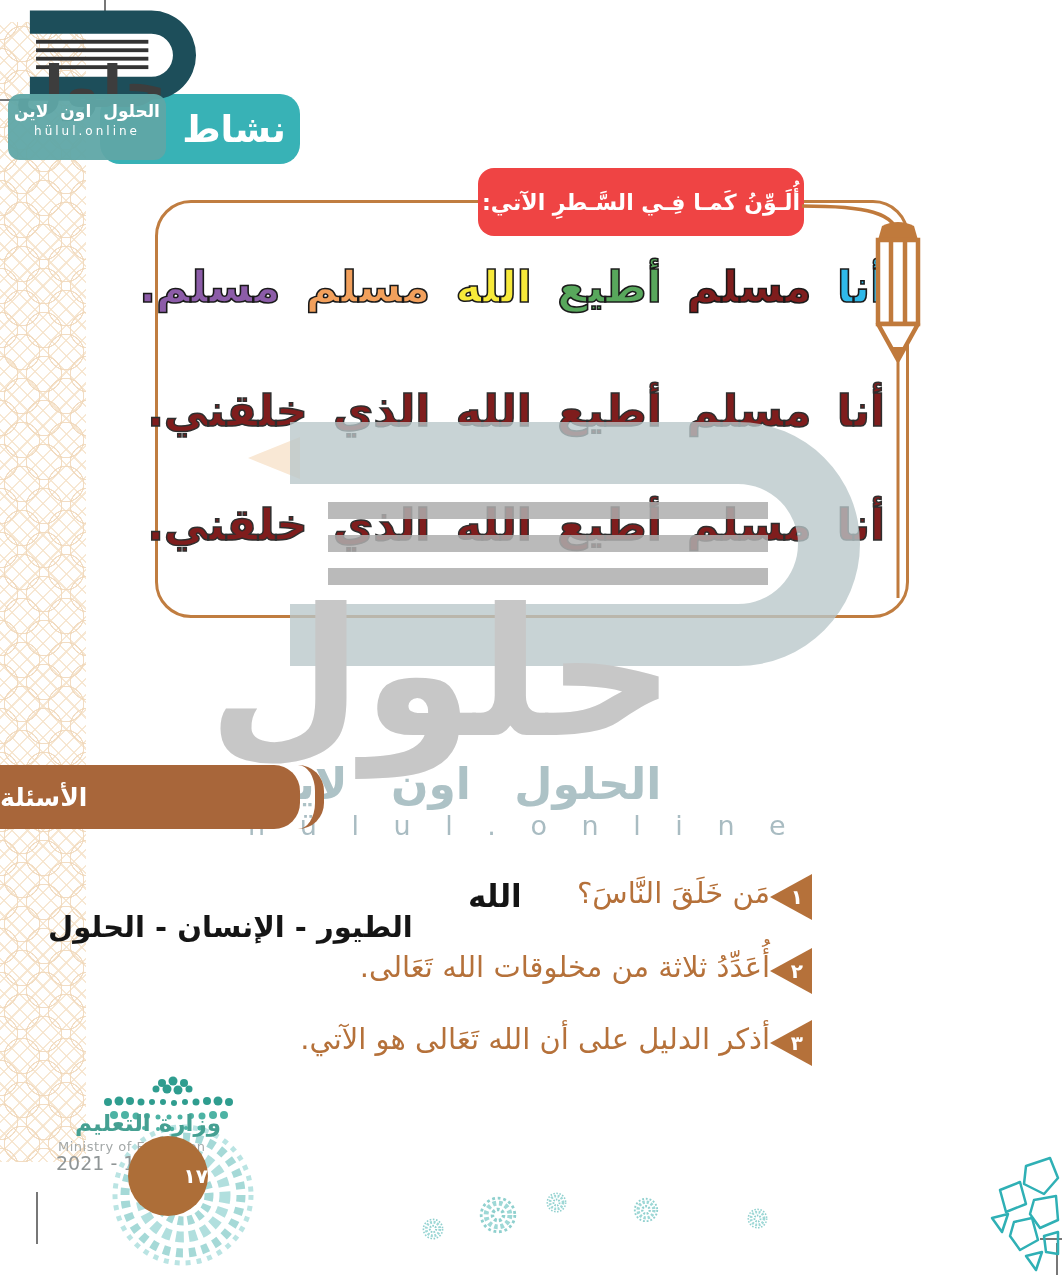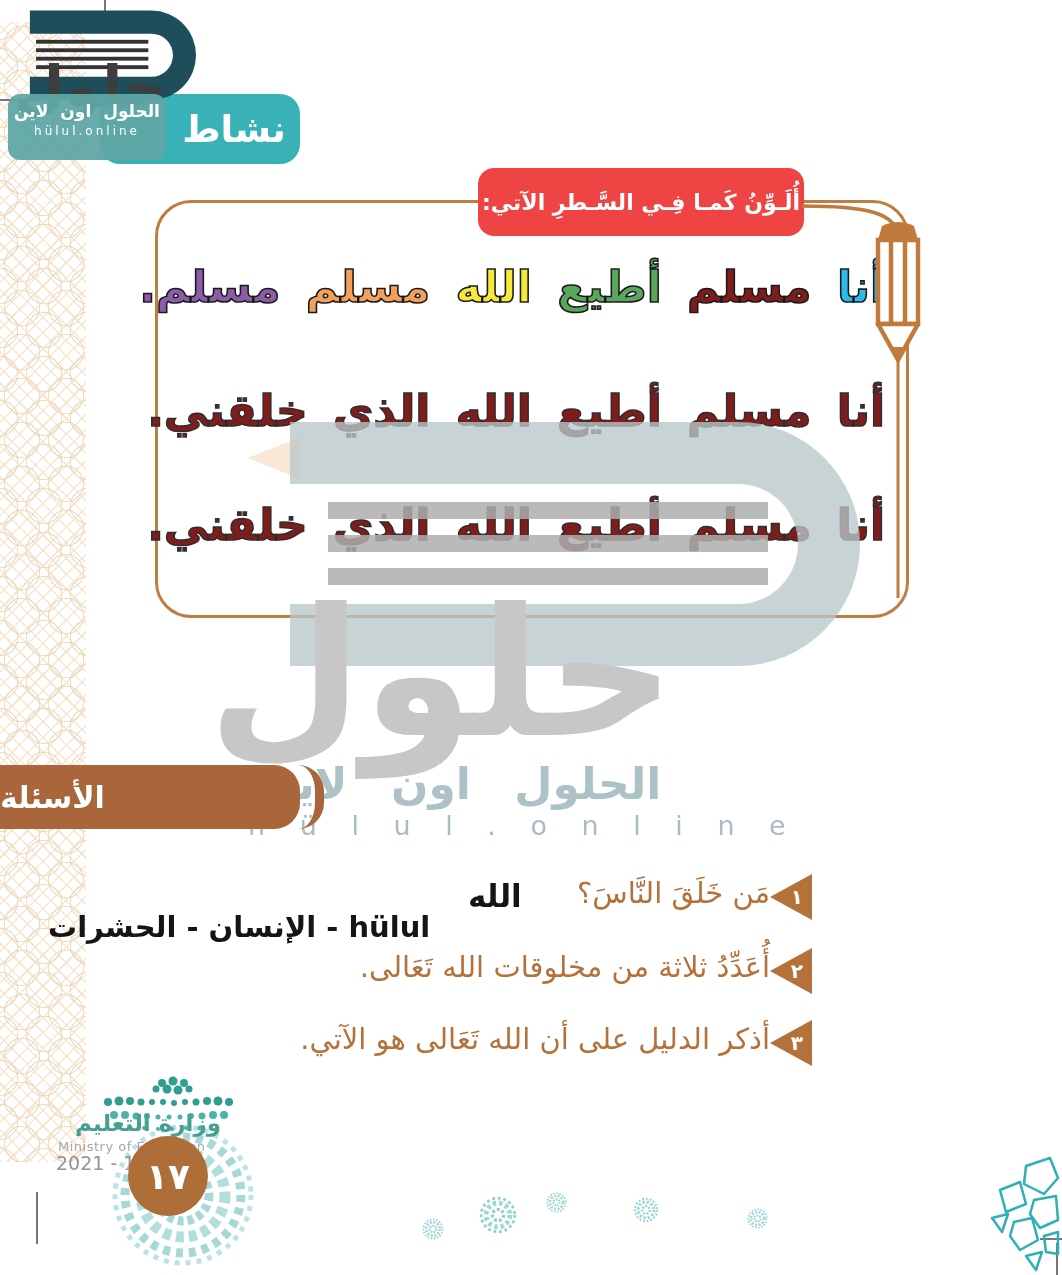--- a/index.html
+++ b/index.html
@@ -58,40 +58,40 @@
   .wm-book{left:278px;top:418px;z-index:5;}
   .wm-word{left:255px;top:585px;width:420px;z-index:5;color:#c7c7c7;font-size:178px;
            font-weight:bold;text-align:center;direction:rtl;line-height:1;}
   .wm-line{left:250px;top:758px;width:420px;z-index:5;color:#adc2c6;font-size:44px;
            font-weight:bold;text-align:center;direction:rtl;word-spacing:28px;white-space:nowrap;}
   .wm-domain{left:248px;top:810px;z-index:5;color:#a9bcc2;font-size:27px;letter-spacing:13px;white-space:nowrap;}
 
   
   .questions-bar{left:0;top:765px;width:300px;height:64px;z-index:6;background:#a8663a;
                  border-radius:0 26px 26px 0;display:flex;align-items:center;justify-content:flex-end;
-                 padding-right:40px;box-sizing:border-box;color:#fff;font-size:30px;font-weight:bold;direction:rtl;}
+                 padding-right:40px;box-sizing:border-box;color:#fff;font-size:25px;font-weight:bold;direction:rtl;}
   .questions-bar-bracket{left:296px;top:765px;width:28px;height:64px;z-index:5;
                  border-right:9px solid #a8663a;border-radius:0 26px 26px 0;box-sizing:border-box;}
 
   
   .q-bullet{position:absolute;left:770px;width:42px;height:46px;z-index:6;background:#b5713a;
             clip-path:polygon(100% 0,100% 100%,0 50%);display:flex;align-items:center;
             justify-content:flex-end;padding-right:9px;box-sizing:border-box;
             color:#fff;font-size:20px;font-weight:bold;}
   .q-text{position:absolute;right:292px;direction:rtl;white-space:nowrap;z-index:6;
           color:#b5713a;font-size:29px;font-weight:normal;line-height:1.5;}
   .q-answer{position:absolute;z-index:6;color:#151515;font-size:29px;font-weight:bold;
             direction:rtl;white-space:nowrap;}
 
   
   .ministry-ar{left:75px;top:1110px;z-index:7;color:#45a092;font-size:23px;font-weight:bold;direction:rtl;}
   .ministry-en{left:58px;top:1139px;z-index:7;color:#a3a8a8;font-size:13px;letter-spacing:.5px;}
   .edition{left:56px;top:1152px;z-index:7;color:#8f9596;font-size:19px;}
   .page-circle{left:128px;top:1136px;width:80px;height:80px;z-index:8;background:#ad6e38;border-radius:50%;
-               display:flex;align-items:center;justify-content:center;color:#fff;font-size:36px;font-weight:bold;}
+               display:flex;align-items:center;justify-content:flex-end;color:#fff;font-size:20px;font-weight:bold;}
   .flower{position:absolute;z-index:2;}
   .dots-logo{left:100px;top:1076px;z-index:7;}
   .corner-ornament{left:986px;top:1156px;z-index:2;}
 </style>
 </head>
 <body>
 
 <div class="page">
 
   <div class="abs side-pattern"></div>
@@ -168,21 +168,21 @@
     <span>الأسئلة</span>
   </div>
   <div class="abs questions-bar-bracket"></div>
 
   <div class="q-bullet" style="top:874px;">
     <span>١</span>
   </div>
   <div class="q-text" style="top:872px;">مَن خَلَقَ النَّاسَ؟</div>
   <div class="q-answer" style="left:468px;top:878px;font-size:31px;">الله</div>
 
-  <div class="q-answer" style="left:48px;top:910px;">hülul - الإنسان - الحشرات</div>
+  <div class="q-answer" style="left:48px;top:910px;">الطيور - الإنسان - الحلول</div>
   <div class="q-bullet" style="top:948px;">
     <span>٢</span>
   </div>
   <div class="q-text" style="top:946px;">أُعَدِّدُ ثلاثة من مخلوقات الله تَعَالى.</div>
 
   <div class="q-bullet" style="top:1020px;">
     <span>٣</span>
   </div>
   <div class="q-text" style="top:1018px;">أذكر الدليل على أن الله تَعَالى هو الآتي.</div>
 

